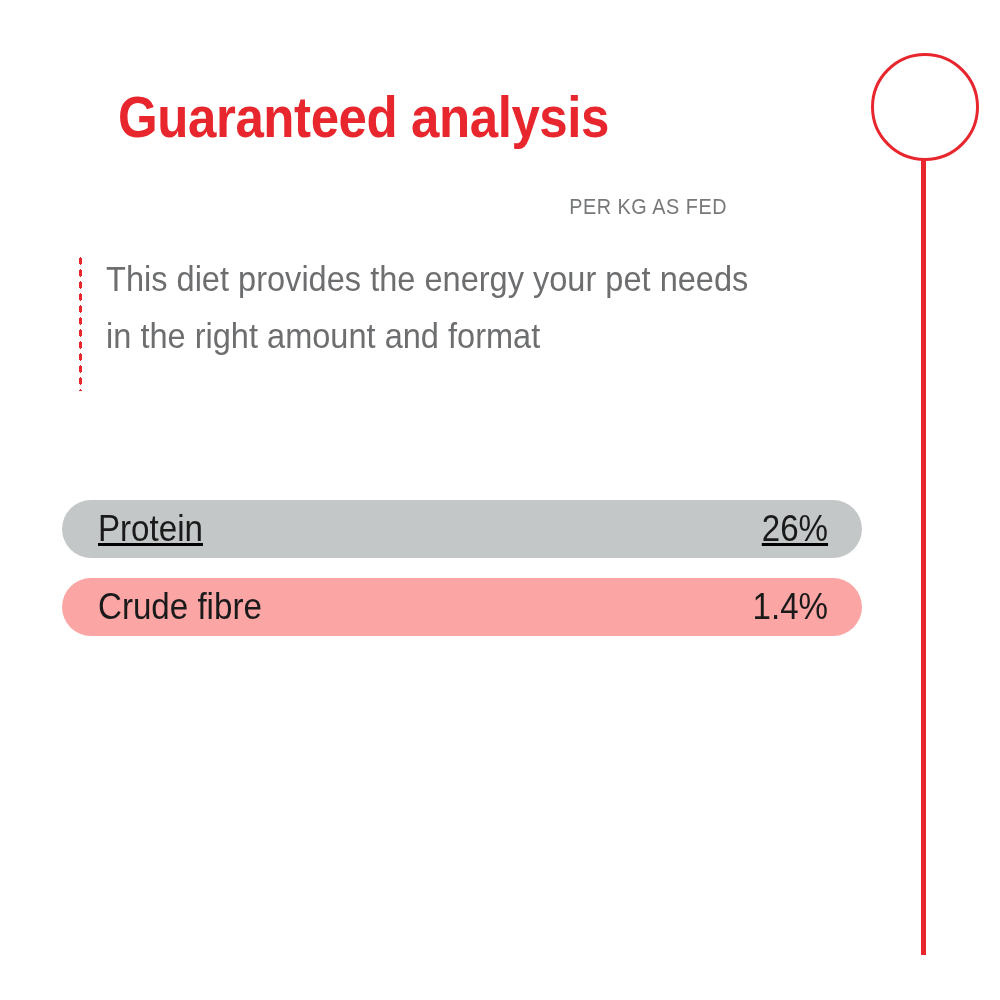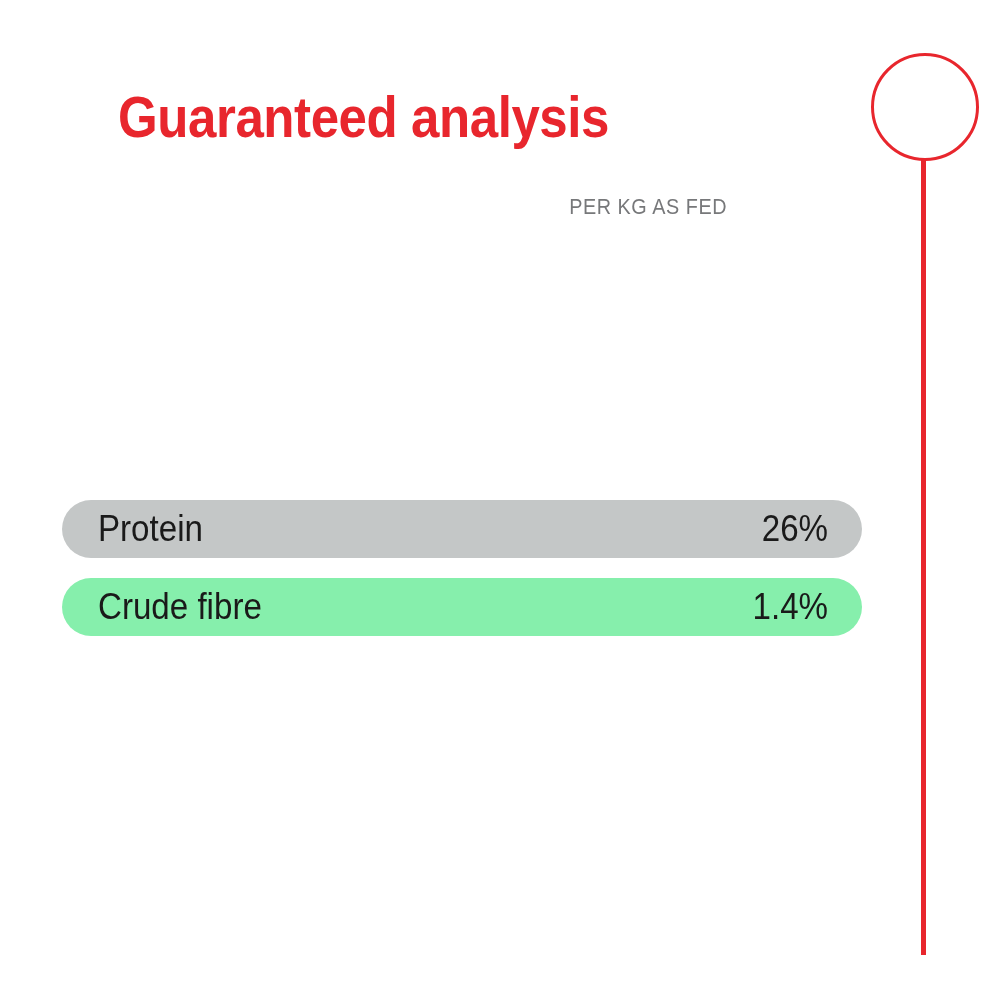--- a/index.html
+++ b/index.html
@@ -118,22 +118,22 @@
     position: relative;
     height: 58px;
     margin-bottom: 20px;
     border-radius: 29px;
     display: flex;
     align-items: center;
     justify-content: space-between;
     padding: 0 34px 0 36px;
     box-sizing: border-box;
   }
-  .row.dark  { background: #c4c7c7; }
-  .row.light { background: #86efac; }
+  .row.dark  { background: #c4c7c7; text-decoration: underline; }
+  .row.light { background: #fca5a5; }
   .row-label,
   .row-value {
     font-family: "Liberation Sans Narrow", "Liberation Sans", sans-serif;
     font-weight: 400;
     font-size: 36px;
     line-height: 38px;
     color: #1a1a1a;
     transform: scaleX(0.92);
     white-space: nowrap;
   }
@@ -147,20 +147,27 @@
 
   <div class="badge-rule"></div>
 
   <div class="badge-circle">
     
   </div>
 
   <div class="title">Guaranteed analysis</div>
   <div class="subtitle">PER KG AS FED</div>
 
+  <div class="intro-wrap">
+    <div class="dotted-rule"></div>
+    <div class="intro-text">
+      <div>This diet provides the energy your pet needs</div>
+      <div>in the right amount and format</div>
+    </div>
+  </div>
 
   <div class="rows">
     <div class="row dark">
       <span class="row-label">Protein</span>
       <span class="row-value">26%</span>
     </div>
     <div class="row light">
       <span class="row-label">Crude fibre</span>
       <span class="row-value">1.4%</span>
     </div>

